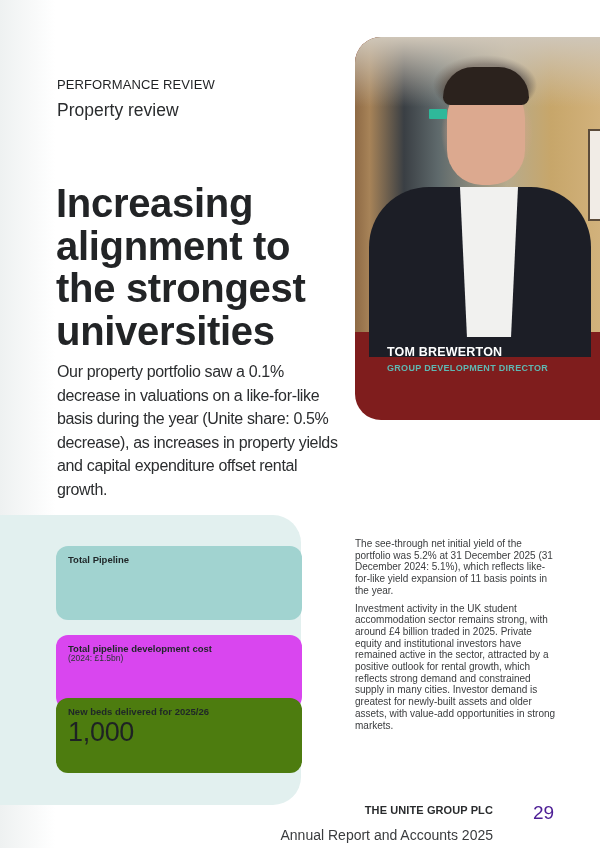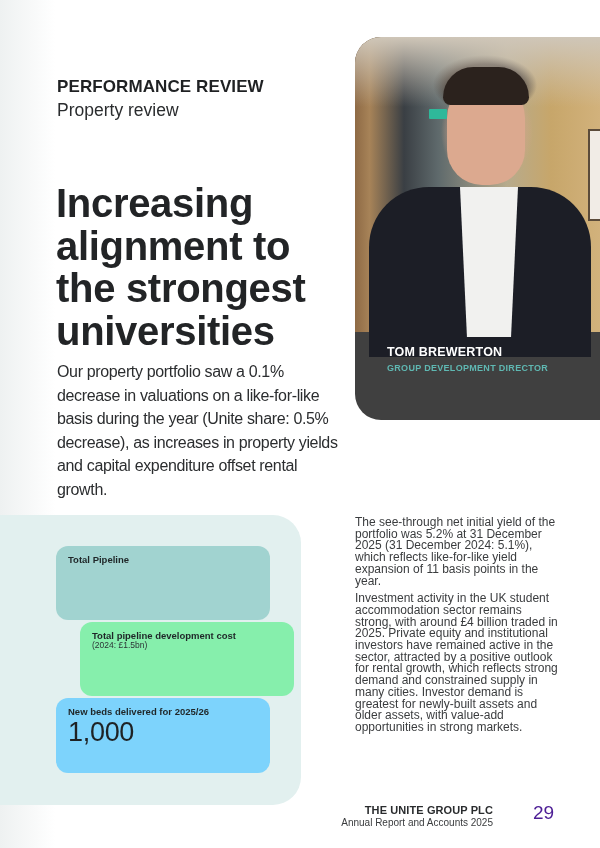--- a/index.html
+++ b/index.html
@@ -9,40 +9,40 @@
       background: #ffffff;
       font-family: "Liberation Sans", "DejaVu Sans", sans-serif;
       color: #222426;
     }
     .edge-shade {
       position: absolute; left: 0; top: 0; width: 55px; height: 848px;
       background: linear-gradient(to right, #eef1f1 0%, #ffffff 100%);
     }
     .section-label {
       position: absolute; left: 57px; top: 77px;
-      font-size: 17px; font-weight: bold; letter-spacing: 0.1px; color: #1f2123;
+      font-size: 13px; font-weight: normal; letter-spacing: 0.1px; color: #1f2123;
     }
     .section-sub {
       position: absolute; left: 57px; top: 100px;
       font-size: 17.5px; color: #2a2c2e;
     }
     .headline {
       position: absolute; left: 56px; top: 182px; width: 300px;
       font-size: 40px; line-height: 42.5px; font-weight: bold; color: #222426;
       letter-spacing: -0.3px;
     }
     .intro {
       position: absolute; left: 57px; top: 360px; width: 290px;
       font-size: 16px; line-height: 23.6px; color: #2b2d2f;
       letter-spacing: -0.35px;
     }
     
     .photo-card {
       position: absolute; left: 355px; top: 37px; width: 245px; height: 383px;
-      background: #404040; border-radius: 26px 0 0 26px; overflow: hidden;
+      background: #7f1d1d; border-radius: 26px 0 0 26px; overflow: hidden;
     }
     .photo {
       position: absolute; left: 0; top: 0; width: 245px; height: 295px;
       background:
         radial-gradient(ellipse 46px 54px at 132px 95px, #e0b49d 0%, #d6a48c 60%, rgba(214,164,140,0) 100%),
         radial-gradient(ellipse 52px 30px at 130px 48px, #2e2520 0%, #2e2520 70%, rgba(46,37,32,0) 100%),
         linear-gradient(to right, #8e6a45 0%, #a78358 6%, #3a3f44 20%, #5f6a6c 34%, #b7ab8d 62%, #c7a66a 80%, #d2b27c 100%);
     }
     .photo .ceiling {
       position: absolute; left: 0; top: 0; width: 245px; height: 70px;
@@ -80,46 +80,46 @@
     .caption-role {
       position: absolute; left: 32px; top: 326px;
       font-size: 9px; font-weight: bold; color: #5fb8b2; letter-spacing: 0.3px;
     }
     
     .stats-panel {
       position: absolute; left: 0; top: 515px; width: 301px; height: 290px;
       background: #e2f0ef; border-radius: 0 28px 28px 0;
     }
     .stat-card {
-      position: absolute; left: 56px; width: 214px; border-radius: 12px;
+      position: absolute; left: 56px; width: 246px; border-radius: 12px;
       padding: 8px 10px 0 12px;
     }
     .stat-card .label { font-size: 9.5px; font-weight: bold; color: #1f2628; }
     .stat-card .value {
       font-size: 26px; font-weight: bold; color: #1e2224; letter-spacing: -0.3px; line-height: 30px;
     }
     .stat-card .note { font-size: 8.5px; color: #2c3436; margin-top: -1px; }
     .card-1 { top: 546px; height: 74px; background: #a1d3d0; }
-    .card-2 { top: 622px; height: 74px; background: #86efac; margin-left: 24px; }
-    .card-3 { top: 698px; height: 75px; background: #7dd3fc; }
+    .card-2 { top: 635px; height: 74px; background: #d946ef; }
+    .card-3 { top: 698px; height: 75px; background: #4d7c0f; }
     .card-1 .value { font-weight: normal; font-size: 27px; }
     .card-2 .value { font-size: 27px; }
     .card-3 .value { font-size: 27px; font-weight: normal; }
     
     .body-text {
-      position: absolute; left: 355px; top: 517px; width: 205px;
-      font-size: 12px; line-height: 11.7px; color: #3a3c3e;
+      position: absolute; left: 355px; top: 538px; width: 205px;
+      font-size: 10px; line-height: 11.7px; color: #3a3c3e;
     }
     .body-text p { margin-bottom: 6px; }
     
     .footer {
       position: absolute; right: 107px; top: 804px; text-align: right;
     }
     .footer .company { font-size: 11px; font-weight: bold; color: #2a2c2e; letter-spacing: 0.1px; }
-    .footer .report { font-size: 10px; color: #3a3c3e; margin-top: 1px; }
+    .footer .report { font-size: 14px; color: #3a3c3e; margin-top: 11px; }
     .page-number {
       position: absolute; left: 533px; top: 802px;
       font-size: 19px; color: #4c1d95;
     }
   </style>
 </head>
 <body>
 
 <div class="edge-shade"></div>
 

